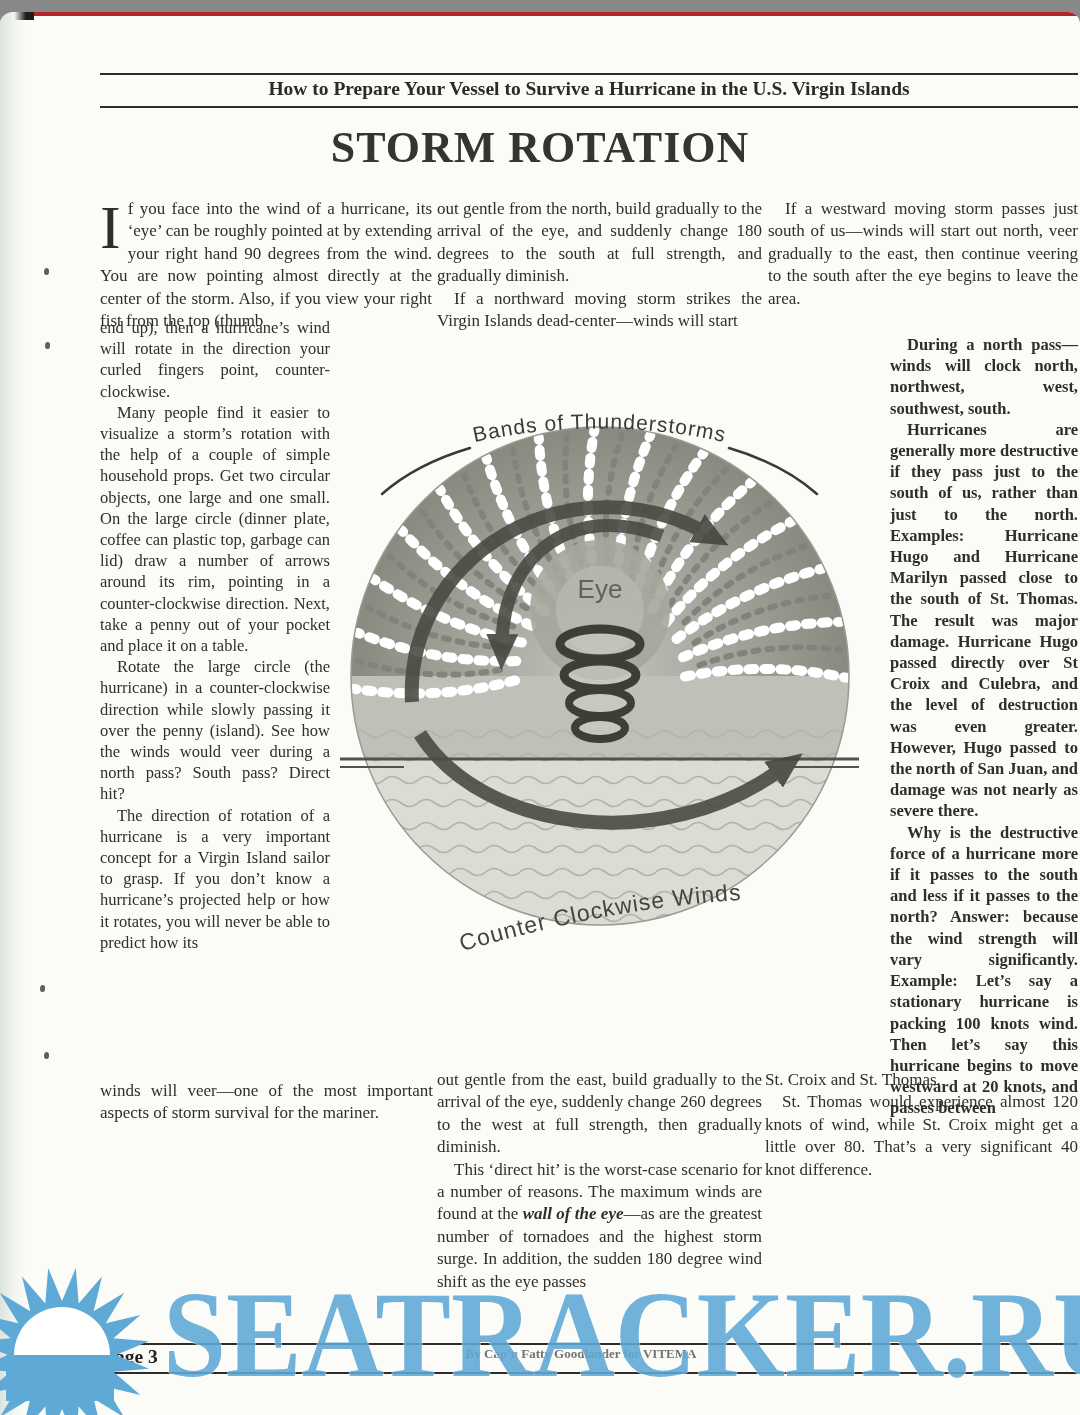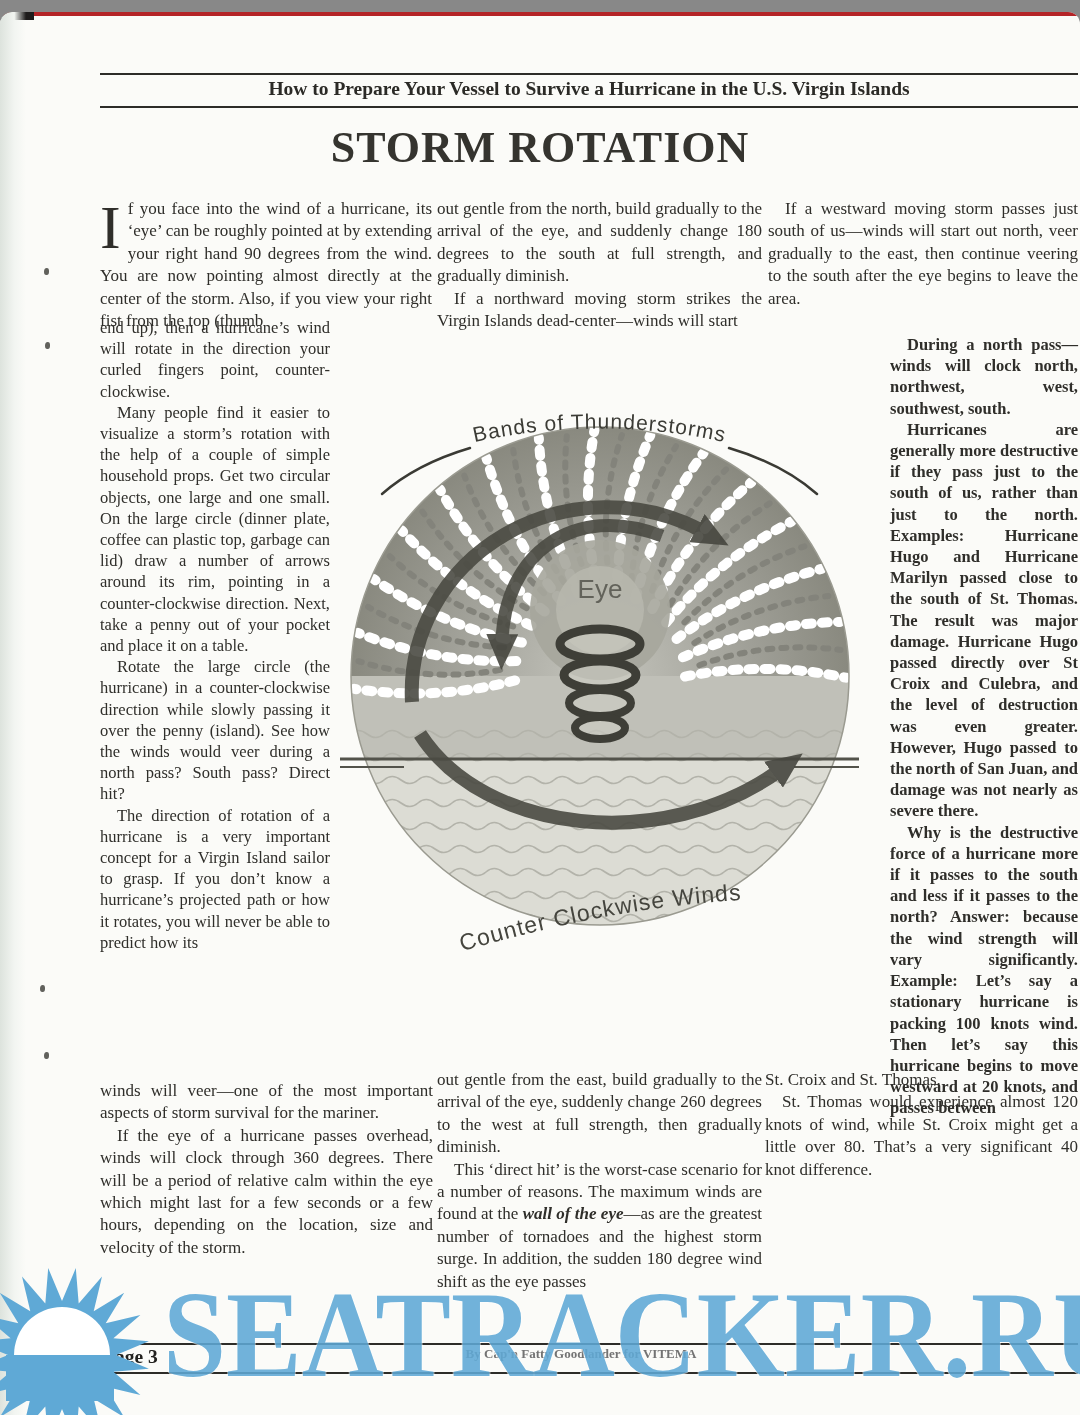--- a/index.html
+++ b/index.html
@@ -54,25 +54,24 @@
   <div class="abs rule" style="left:100px;top:94px;width:978px;"></div>
   <div class="abs title">STORM ROTATION</div>
 
   <div class="tb" style="left:100px;top:186px;width:332px;">
     <p class="noind"><span class="dropcap">I</span><span>f you face into the wind of a hurricane, its ‘eye’ can be roughly pointed at by extending your right hand 90 degrees from the wind. You are now pointing almost directly at the center of the storm. Also, if you view your right fist from the top (thumb</span></p>
   </div>
   <div class="tb narrow" style="left:100px;top:305px;width:230px;">
     <p class="noind">end up), then a hurricane’s wind will rotate in the direction your curled fingers point, counter-clockwise.</p>
     <p class="ind">Many people find it easier to visualize a storm’s rotation with the help of a couple of simple household props. Get two circular objects, one large and one small. On the large circle (dinner plate, coffee can plastic top, garbage can lid) draw a number of arrows around its rim, pointing in a counter-clockwise direction. Next, take a penny out of your pocket and place it on a table.</p>
     <p class="ind">Rotate the large circle (the hurricane) in a counter-clockwise direction while slowly passing it over the penny (island). See how the winds would veer during a north pass? South pass? Direct hit?</p>
-    <p class="ind">The direction of rotation of a hurricane is a very important concept for a Virgin Island sailor to grasp. If you don’t know a hurricane’s projected path or how it rotates, you will never be able to predict how its</p>
+    <p class="ind">The direction of rotation of a hurricane is a very important concept for a Virgin Island sailor to grasp. If you don’t know a hurricane’s projected help or how it rotates, you will never be able to predict how its</p>
   </div>
   <div class="tb" style="left:100px;top:1068px;width:333px;">
     <p class="noind">winds will veer—one of the most important aspects of storm survival for the mariner.</p>
-    <p class="ind">If the eye of a hurricane passes overhead, winds will clock through 360 degrees. There will be a period of relative calm within the eye which might last for a few seconds or a few hours, depending on the location, size and velocity of the storm.</p>
   </div>
 
   <div class="tb" style="left:437px;top:186px;width:325px;">
     <p class="noind">out gentle from the north, build gradually to the arrival of the eye, and suddenly change 180 degrees to the south at full strength, and gradually diminish.</p>
     <p class="ind">If a northward moving storm strikes the Virgin Islands dead-center—winds will start</p>
   </div>
   <div class="tb" style="left:437px;top:1057px;width:325px;">
     <p class="noind">out gentle from the east, build gradually to the arrival of the eye, suddenly change 260 degrees to the west at full strength, then gradually diminish.</p>
     <p class="ind"><span>This ‘direct hit’ is the worst-case scenario for a number of reasons. The maximum winds are found at the </span><span class="bi">wall of the eye</span><span>—as are the greatest number of tornadoes and the highest storm surge. In addition, the sudden 180 degree wind shift as the eye passes</span></p>
   </div>

